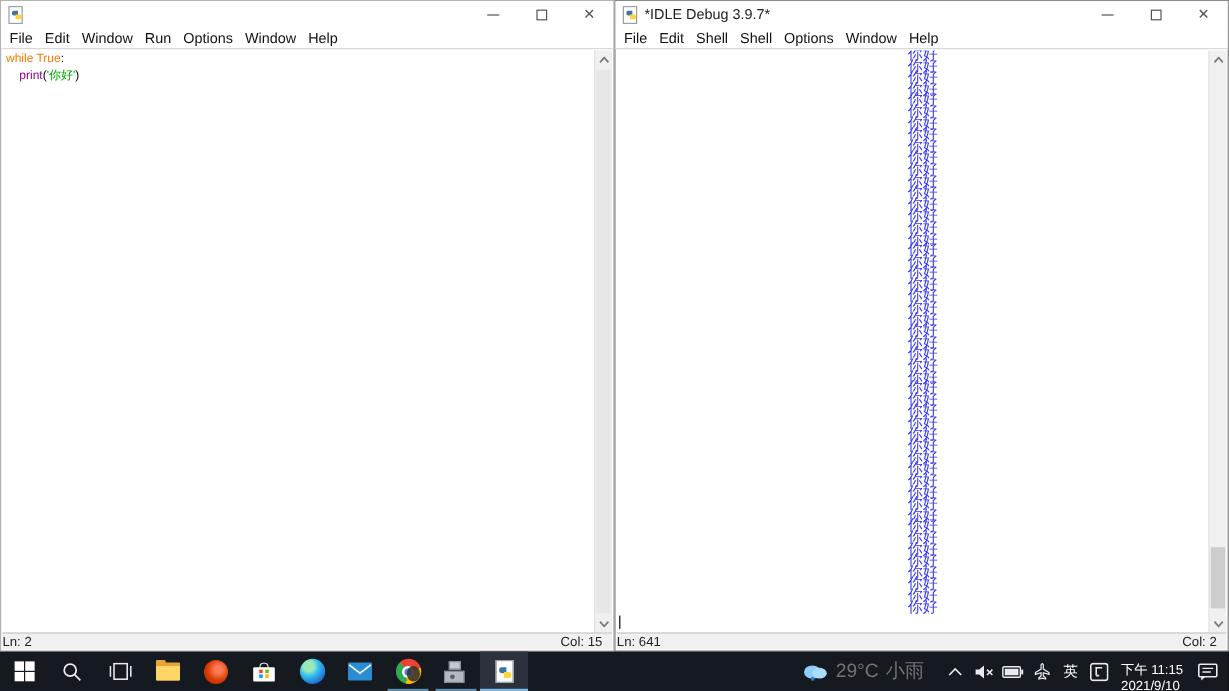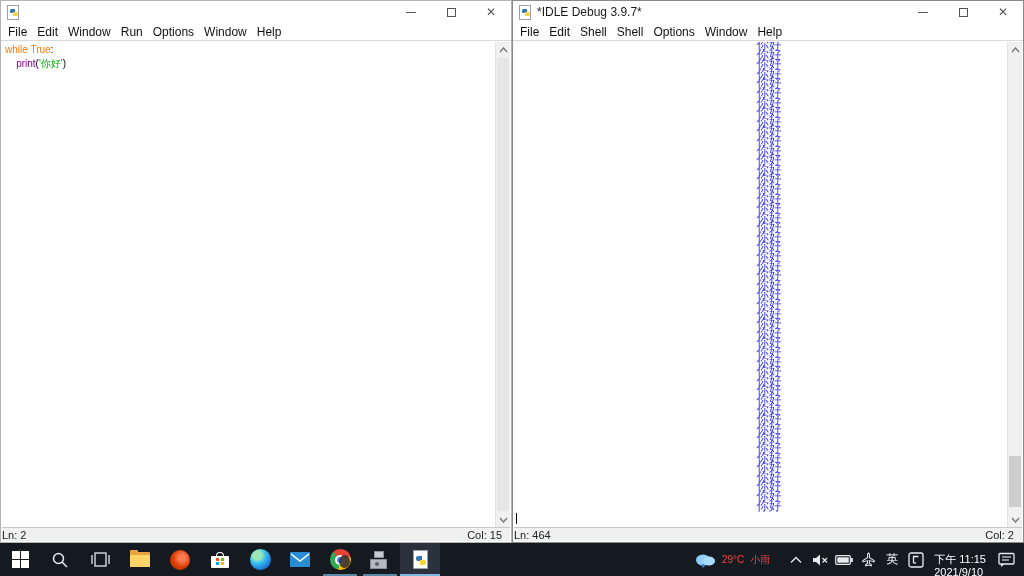--- a/index.html
+++ b/index.html
@@ -53,21 +53,21 @@
 
   
   .taskbar { position:absolute; left:0; bottom:0; width:1024px; height:33px;
              background:#151a21; display:flex; align-items:stretch; }
   .tb-btn { width:40px; display:flex; align-items:center; justify-content:center; position:relative; }
   .tb-btn.active { background:#2b323d; }
   .run-line { position:absolute; bottom:0; left:3px; right:3px; height:2px; background:#5d87a6; }
   .tb-btn.active .run-line { left:0; right:0; background:#7cb8e4; }
 
   .tray { margin-left:auto; display:flex; align-items:center; padding-right:6px; }
-  .tray-text { color:#ef4444; font-size:10px; white-space:nowrap; }
+  .tray-text { color:#737373; font-size:16px; white-space:nowrap; }
   .weather { display:flex; align-items:center; gap:6px; margin-right:14px; }
   .tray-ic { width:24px; display:flex; align-items:center; justify-content:center; }
   .lang { color:#fff; font-size:12px; width:24px; text-align:center; }
   .clock { color:#fff; font-size:11px; line-height:13px; text-align:left; margin:12px 8px 0 6px; white-space:nowrap; }
 
   
   .folder { position:relative; width:20px; height:15px; }
   .folder .back { position:absolute; top:0; left:0; width:20px; height:15px; background:#e8a33d; border-radius:1px; }
   .folder .tab  { position:absolute; top:-2px; left:0; width:8px; height:4px; background:#e8a33d; border-radius:1px 1px 0 0; }
   .folder .front{ position:absolute; top:3px; left:0; width:20px; height:12px; background:#ffd567; border-radius:1px; }
@@ -256,21 +256,21 @@
       </span>
       <span class="sb-thumb" style="top:414px; height:51px;"></span>
       <span class="sb-arrow down">
         <svg width="9" height="6" viewBox="0 0 9 6">
             <polyline points="1,1 4.5,5 8,1" fill="none" stroke="#7a7a7a" stroke-width="1.4"></polyline>
           </svg>
       </span>
     </div>
 
     <div class="statusbar">
-      <span>Ln: 464</span>
+      <span>Ln: 641</span>
       <span>Col: 2</span>
     </div>
   </div>
 
   <div class="taskbar">
 
     <div class="tb-btn">
       <svg width="17" height="17" viewBox="0 0 17 17">
         <rect x="0" y="0" width="8" height="8" fill="#fff"></rect>
           <rect x="9" y="0" width="8" height="8" fill="#fff"></rect>

